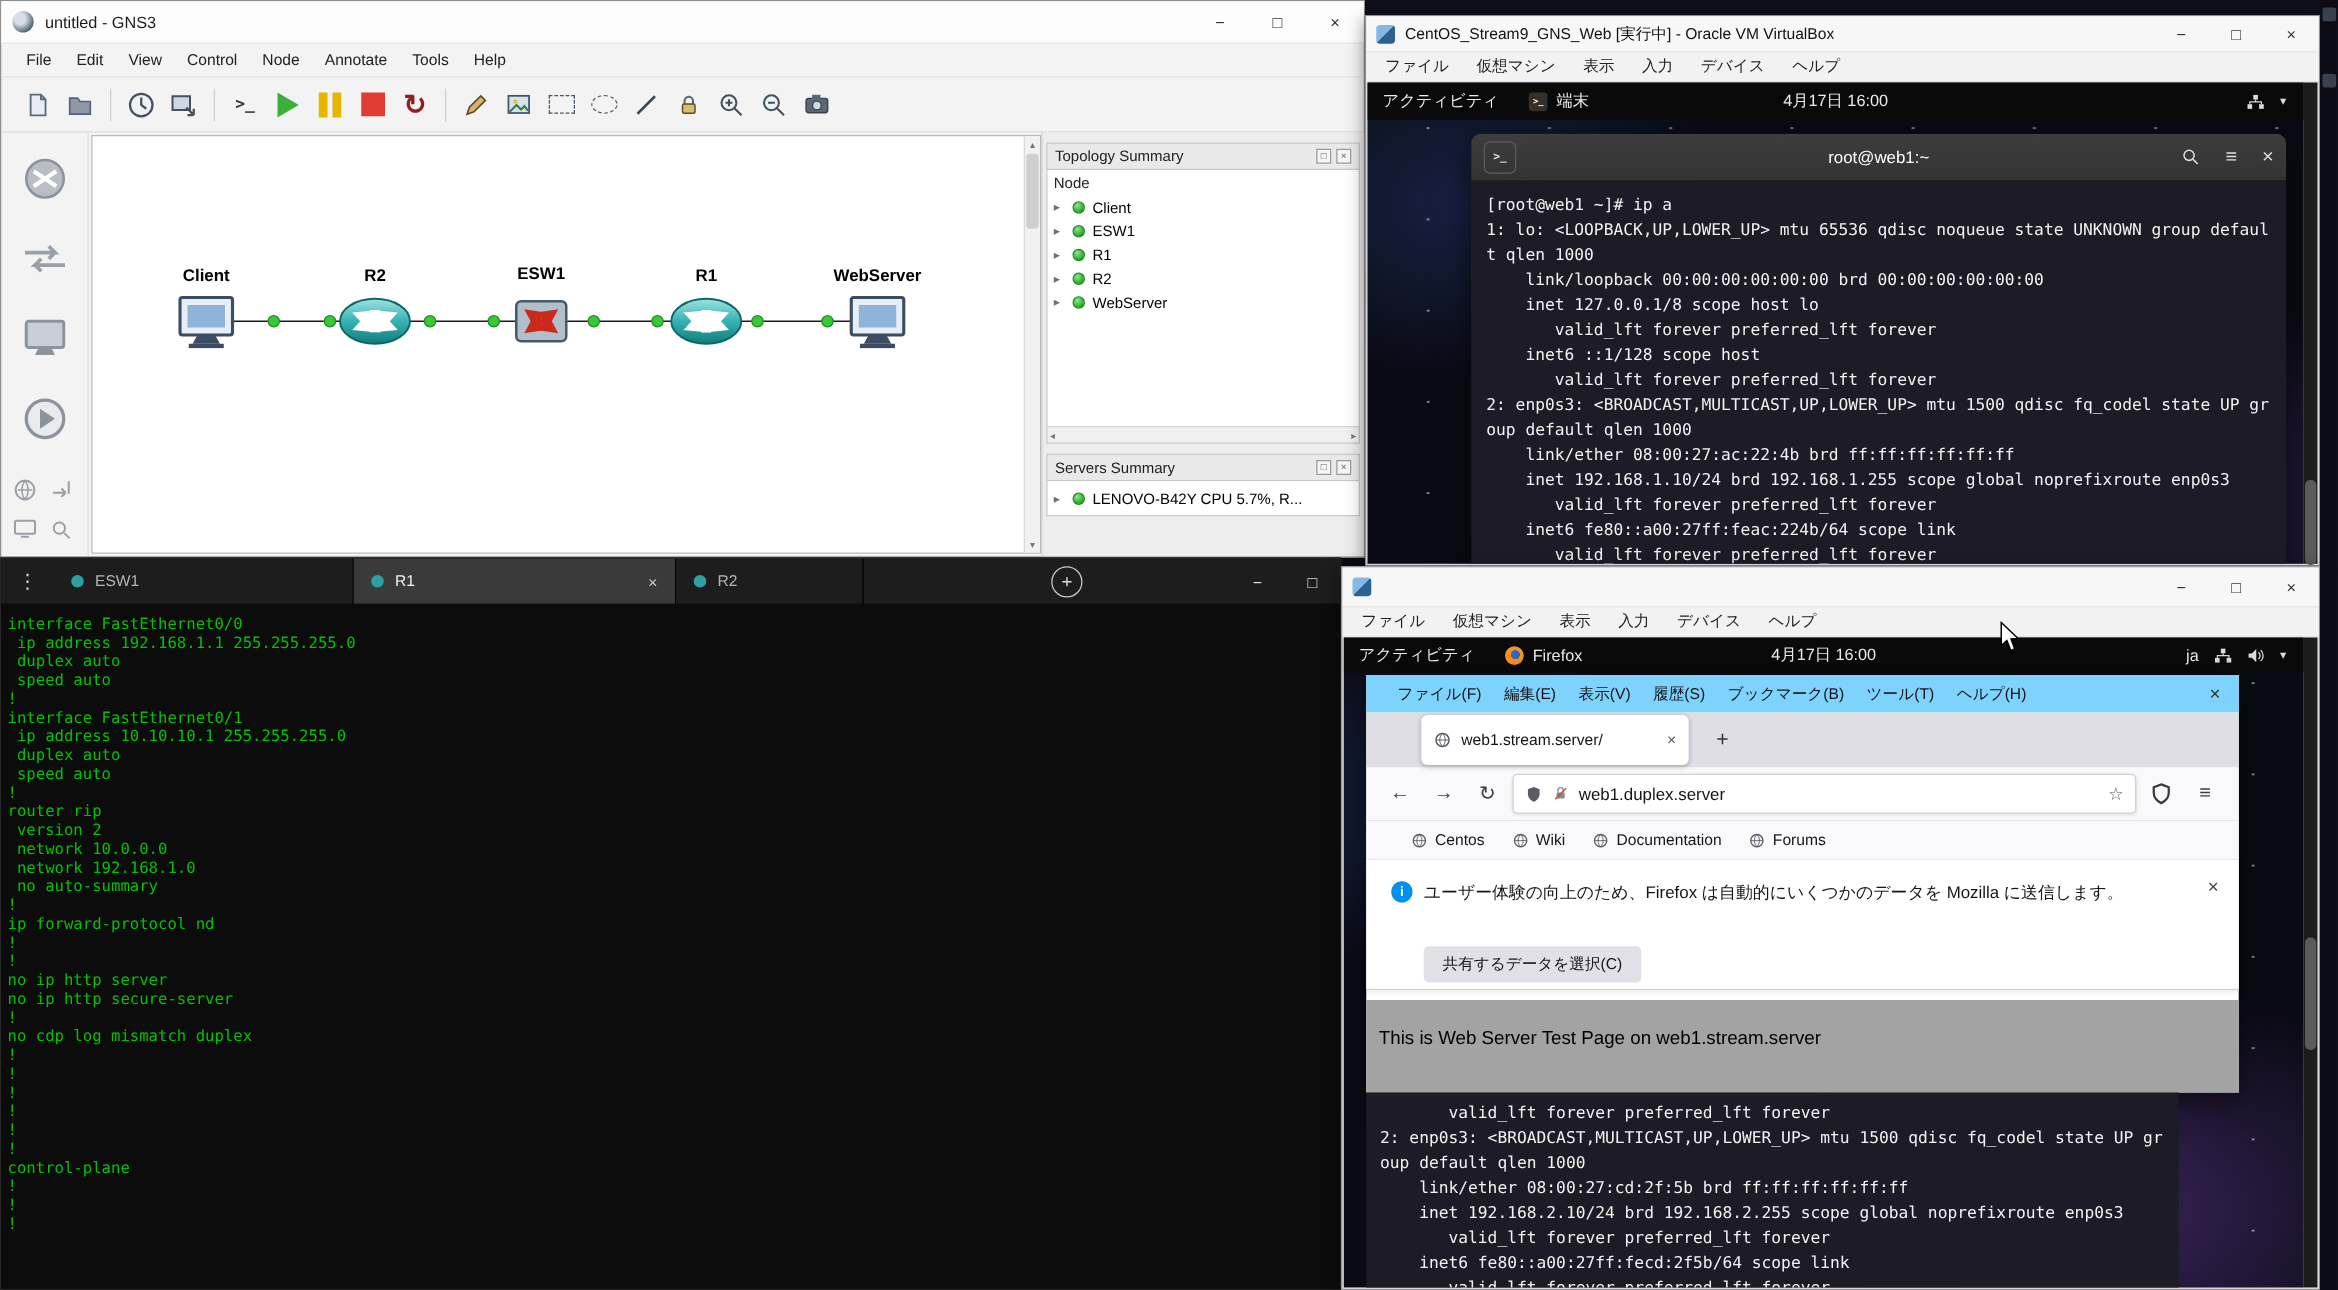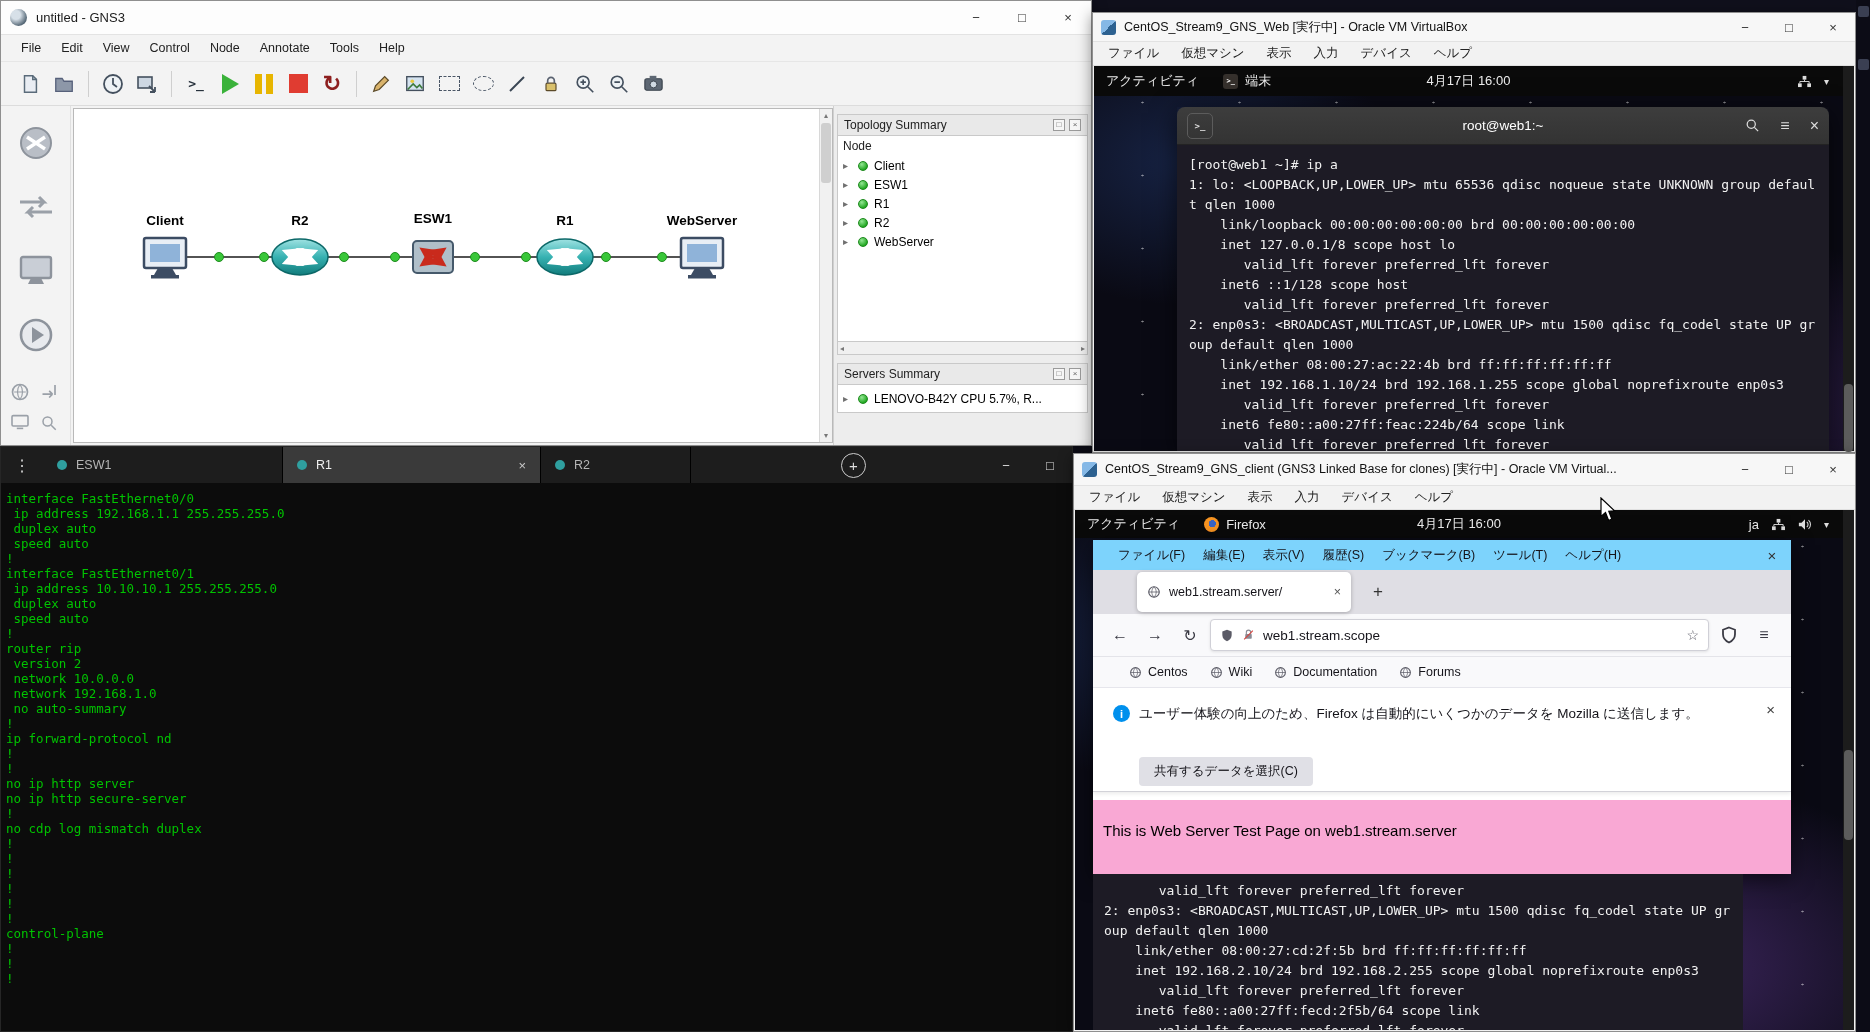--- a/index.html
+++ b/index.html
@@ -105,21 +105,21 @@
   .urlbar{flex:1;height:32px;background:#fff;border:1px solid #d0d0d7;border-radius:4px;display:flex;align-items:center;padding:0 9px;gap:8px;box-shadow:0 1px 3px rgba(0,0,0,.1);}
   .utext{font-size:13.5px;color:#15141a;flex:1;}
   .ustar{color:#5b5b66;font-size:14px;}
   .ff-bm{height:31px;background:#f9f9fb;display:flex;align-items:center;gap:6px;padding-left:28px;font-size:12.5px;color:#15141a;border-bottom:1px solid #e8e8ee;}
   .bm{display:flex;align-items:center;gap:6px;padding:3px 8px;}
   .ff-notice{height:104px;background:#fff;border-bottom:1px solid #d2d2d8;position:relative;box-shadow:0 2px 4px rgba(0,0,0,.08);}
   .ninfo{position:absolute;left:20px;top:17px;width:17px;height:17px;border-radius:50%;background:#0090ed;color:#fff;font-size:11px;font-weight:bold;display:flex;align-items:center;justify-content:center;}
   .ntext{position:absolute;left:46px;top:15px;width:576px;font-size:13.5px;line-height:21px;color:#15141a;}
   .nclose{position:absolute;right:16px;top:13px;font-size:15px;color:#444;}
   .nshare{position:absolute;left:46px;top:69px;background:#e0e0e6;border-radius:4px;font-size:12.5px;color:#15141a;padding:6px 15px;}
-  .ff-content{position:absolute;left:0;right:0;top:260px;bottom:0;background:#f9a8d4;}
+  .ff-content{position:absolute;left:0;right:0;top:260px;bottom:0;background:#a3a3a3;}
   .pagetext{padding:22px 0 0 10px;font-size:15px;color:#000;}
 
   
   .clterm{position:absolute;background:#1d1b25;padding:7px 11px;overflow:hidden;}
   .clterm pre{font-family:"DejaVu Sans Mono",monospace;font-size:13px;line-height:20px;color:#f2f2f2;white-space:pre;}
 
   .host-strip{position:absolute;left:1856px;top:0;width:14px;height:1032px;background:#0c0c16;}
   .host-ic{width:11px;height:11px;border-radius:2px;background:#3a3f52;margin:6px auto 0;}
   .cursor{position:absolute;left:1600px;top:497px;z-index:99;}
 </style>
@@ -530,21 +530,20 @@
     </div>
   </div>
   <div class="vb-scroll">
       <div class="vb-thumb" style="top:318px;height:68px"></div>
     </div>
 </div>
 
 <div class="win" style="left:1073px;top:453px;width:783px;height:579px">
   <div class="vb-title" style="height:32px">
     <span class="vb-cube"></span>
-    <span class="t">CentOS_Stream9_GNS_client (GNS3 Linked Base for clones) [実行中] - Oracle VM Virtual...</span>
     <div class="capbtns">
       <span class="cbtn" style="width:44px">−</span>
       <span class="cbtn" style="width:44px">□</span>
       <span class="cbtn" style="width:44px">×</span>
     </div>
   </div>
   <div class="vb-menus">
     <span class="mi">ファイル</span>
     <span class="mi">仮想マシン</span>
     <span class="mi">表示</span>
@@ -604,21 +603,21 @@
         <span class="nbtn">↻</span>
         <div class="urlbar">
           <svg width="14" height="15" viewBox="0 0 24 24">
               <path d="M12 2l8 3v6c0 5.5-3.8 9-8 11-4.2-2-8-5.5-8-11V5z" fill="#5b5b66"></path>
             </svg>
           <svg width="13" height="14" viewBox="0 0 24 24">
               <rect x="6" y="10" width="12" height="9" rx="1.5" fill="#8a8a94"></rect>
               <path d="M8 10V7a4 4 0 0 1 8 0v3" fill="none" stroke="#8a8a94" stroke-width="2"></path>
               <path d="M4 20L20 4" stroke="#d7443e" stroke-width="2"></path>
             </svg>
-          <span class="utext">web1.stream.scope</span>
+          <span class="utext">web1.duplex.server</span>
           <span class="ustar">☆</span>
         </div>
         <svg class="nbtn" width="30" height="30" viewBox="-8 -7 40 38">
             <path d="M12 2l8 3v6c0 5.5-3.8 9-8 11-4.2-2-8-5.5-8-11V5z" fill="none" stroke="#3a3a44" stroke-width="2.4"></path>
           </svg>
         <span class="nbtn">≡</span>
       </div>
       <div class="ff-bm">
         <span class="bm">
             <svg width="13" height="13" viewBox="0 0 24 24">

